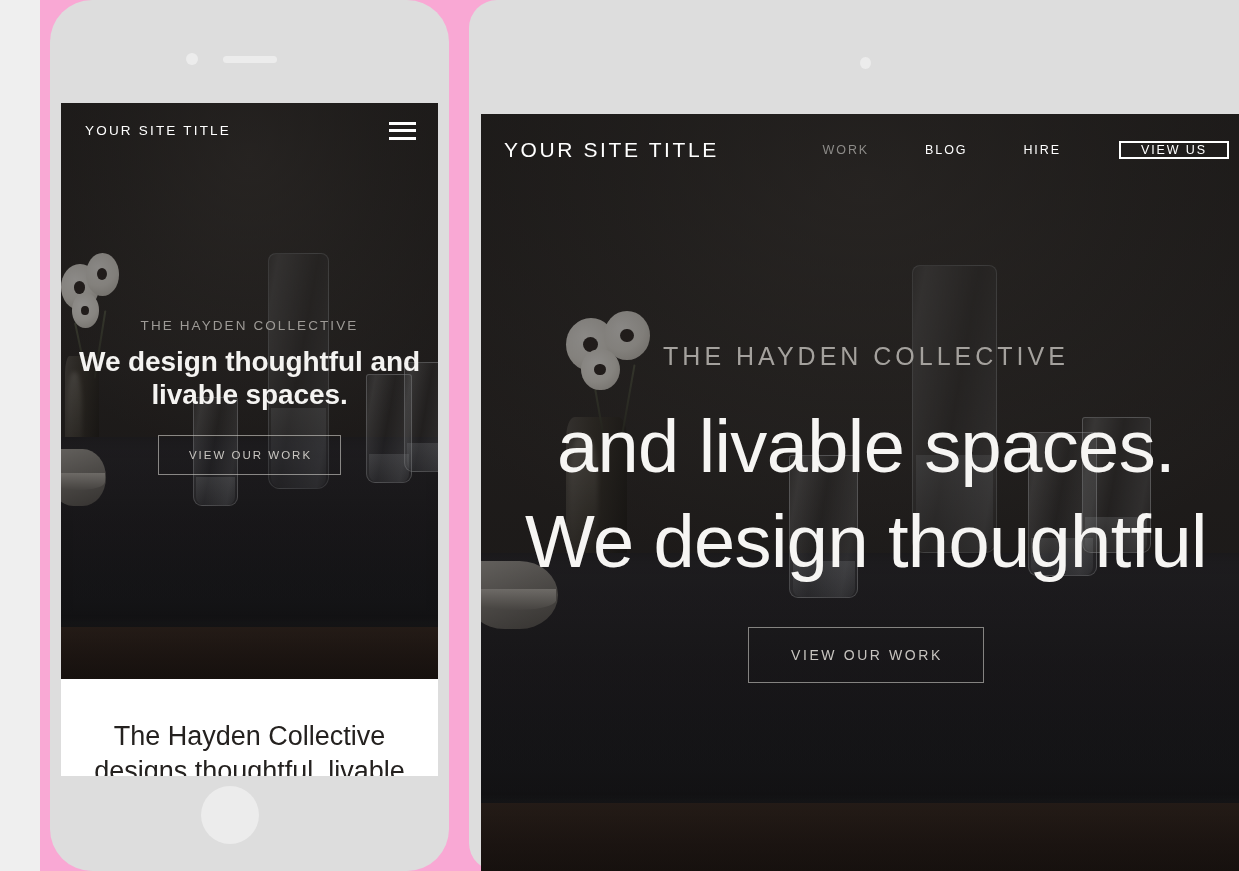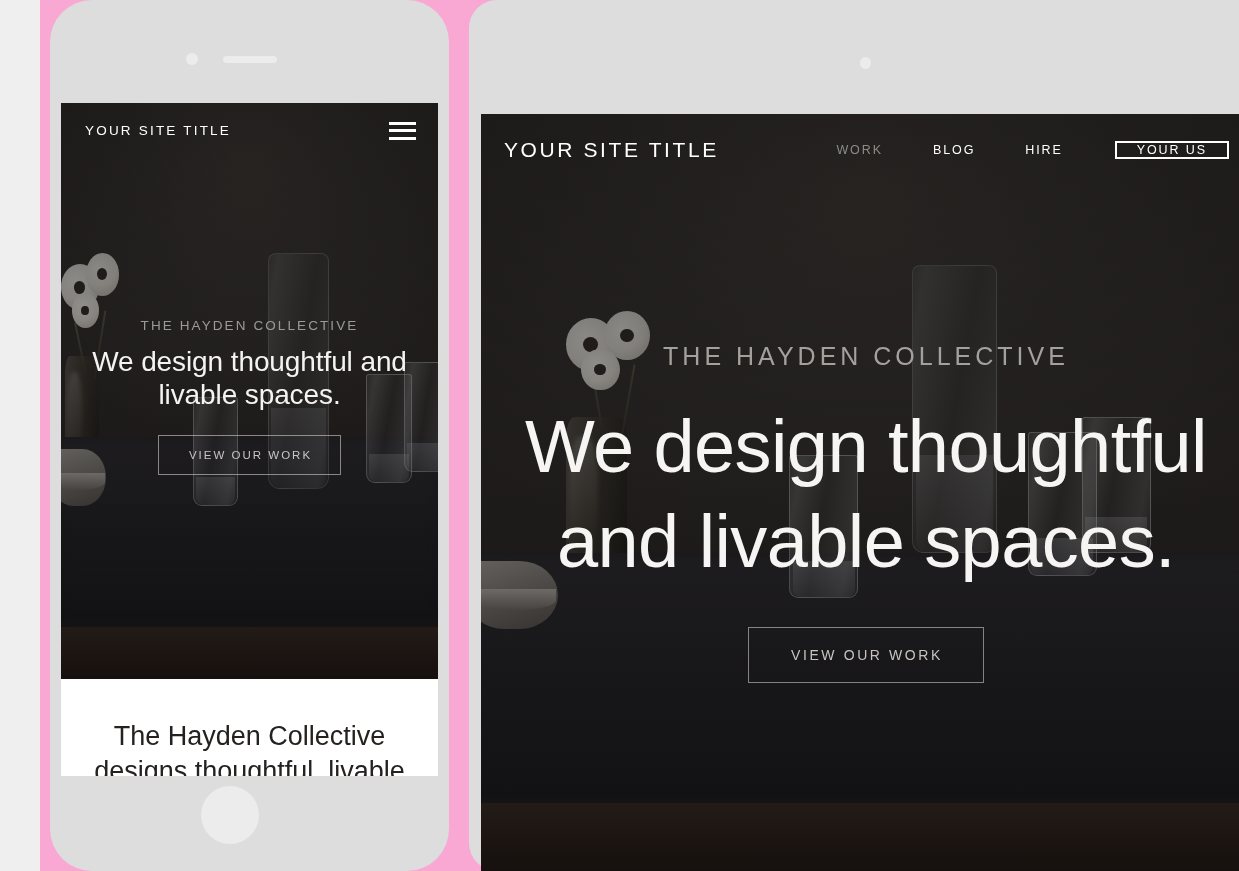--- a/index.html
+++ b/index.html
@@ -261,21 +261,21 @@
     color: #9d9a96;
     font-size: 13.5px;
     letter-spacing: 2.1px;
     font-weight: 300;
   }
   .m-headline {
     margin-top: 12px;
     color: #f4f3f1;
     font-size: 28px;
     line-height: 33px;
-    font-weight: 400;
+    font-weight: 700;
     letter-spacing: -0.1px;
   }
   .m-cta {
     display: inline-block;
     margin-top: 24px;
     padding: 13px 28px 13px 30px;
     border: 1px solid rgba(205,203,199,.62);
     color: #c9c6c1;
     font-size: 11.5px;
     letter-spacing: 2.0px;
@@ -341,21 +341,21 @@
   }
   .d-logo {
     color: #fff;
     font-size: 21px;
     letter-spacing: 2.6px;
     font-weight: 400;
   }
   .d-nav {
     display: flex;
     align-items: center;
-    gap: 10px;
+    gap: 16px;
   }
   .d-nav a {
     color: #ffffff;
     font-size: 12.5px;
     letter-spacing: 1.9px;
     text-decoration: none;
     padding: 0 20px;
     cursor: pointer;
   }
   .d-nav a.dim { color: #8d8b88; }
@@ -488,29 +488,29 @@
           <div class="ph-scrim"></div>
         </div>
       </div>
 
       <div class="d-header">
         <div class="d-logo">YOUR SITE TITLE</div>
         <nav class="d-nav">
           <a class="dim">WORK</a>
           <a>BLOG</a>
           <a>HIRE</a>
-          <a class="d-hire">YOUR US</a>
+          <a class="d-hire">VIEW US</a>
         </nav>
       </div>
 
       <div class="d-hero-content">
         <div class="d-eyebrow">THE HAYDEN COLLECTIVE</div>
         <div class="d-headline">
+          <div>and livable spaces.</div>
           <div>We design thoughtful</div>
-          <div>and livable spaces.</div>
         </div>
         <a class="d-cta">VIEW OUR WORK</a>
       </div>
 
     </div>
   </div>
 
 </div>
 
 </body></html>

